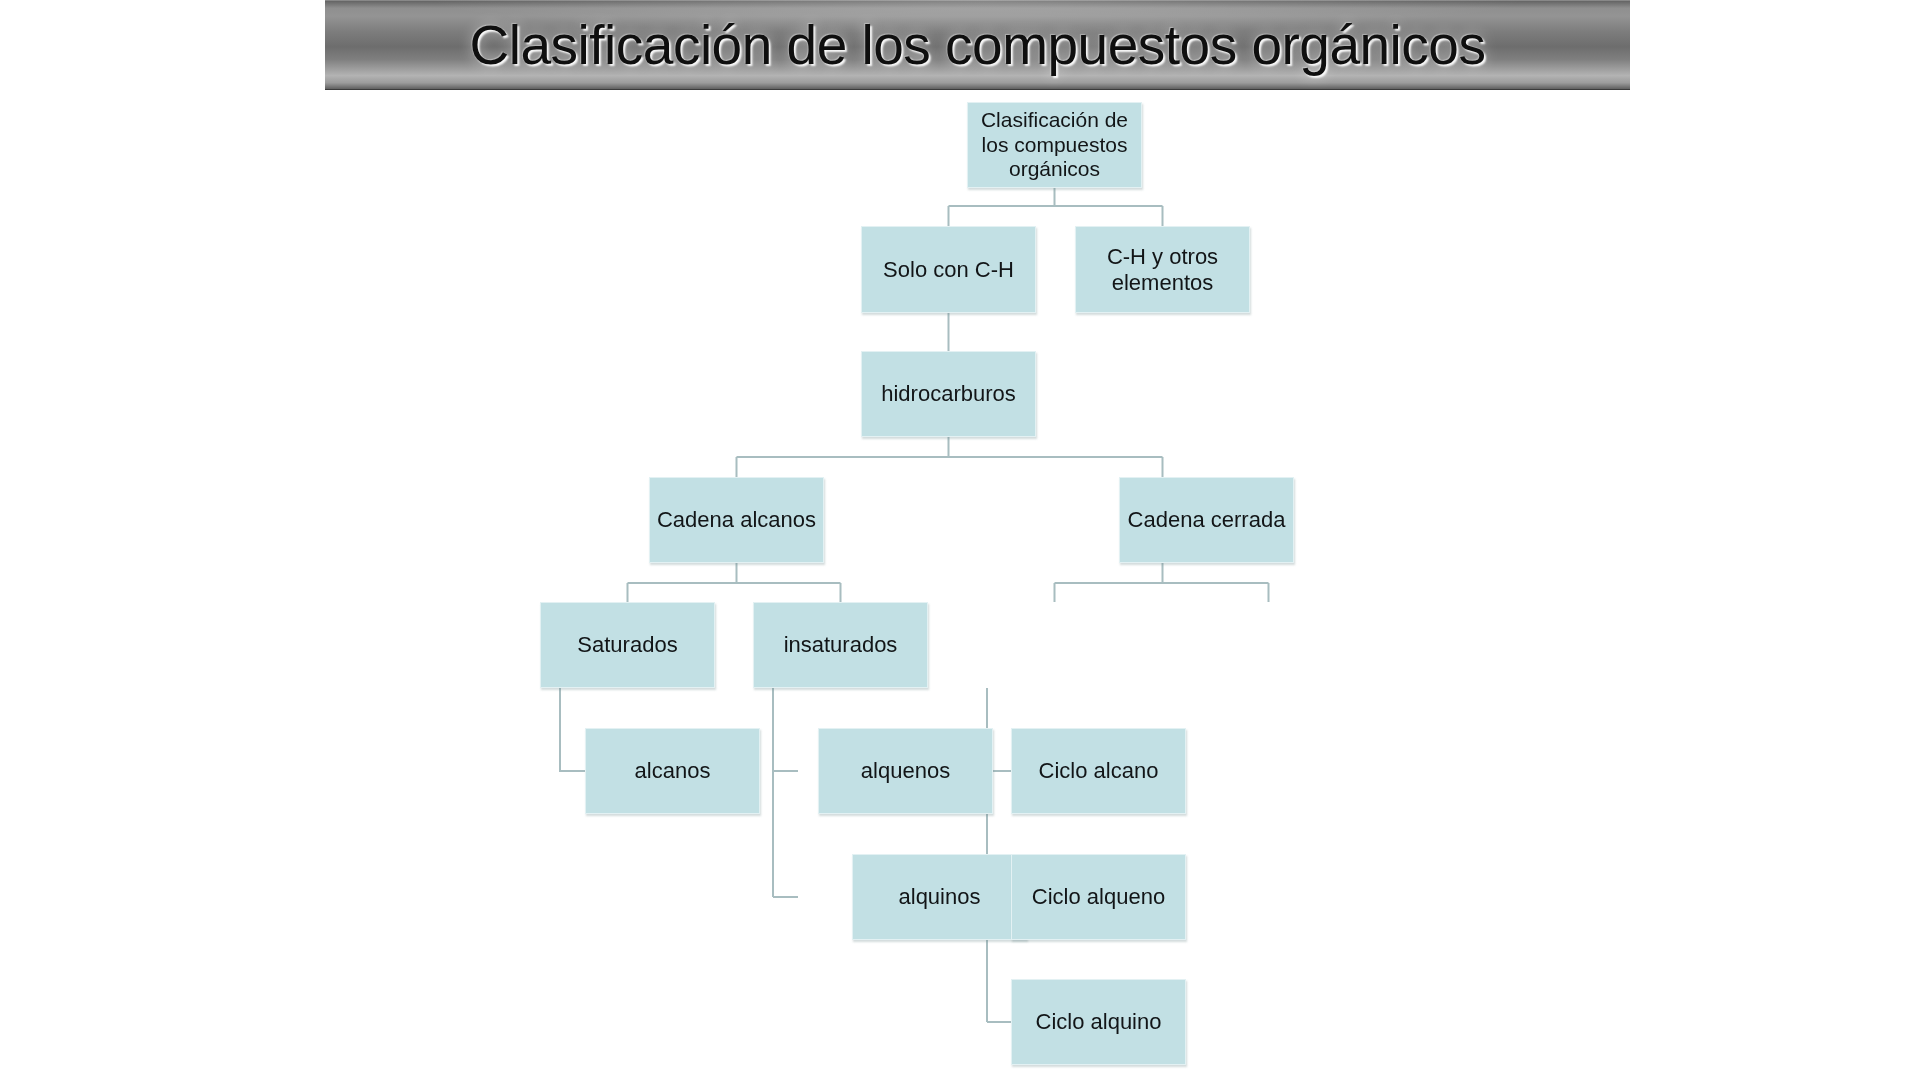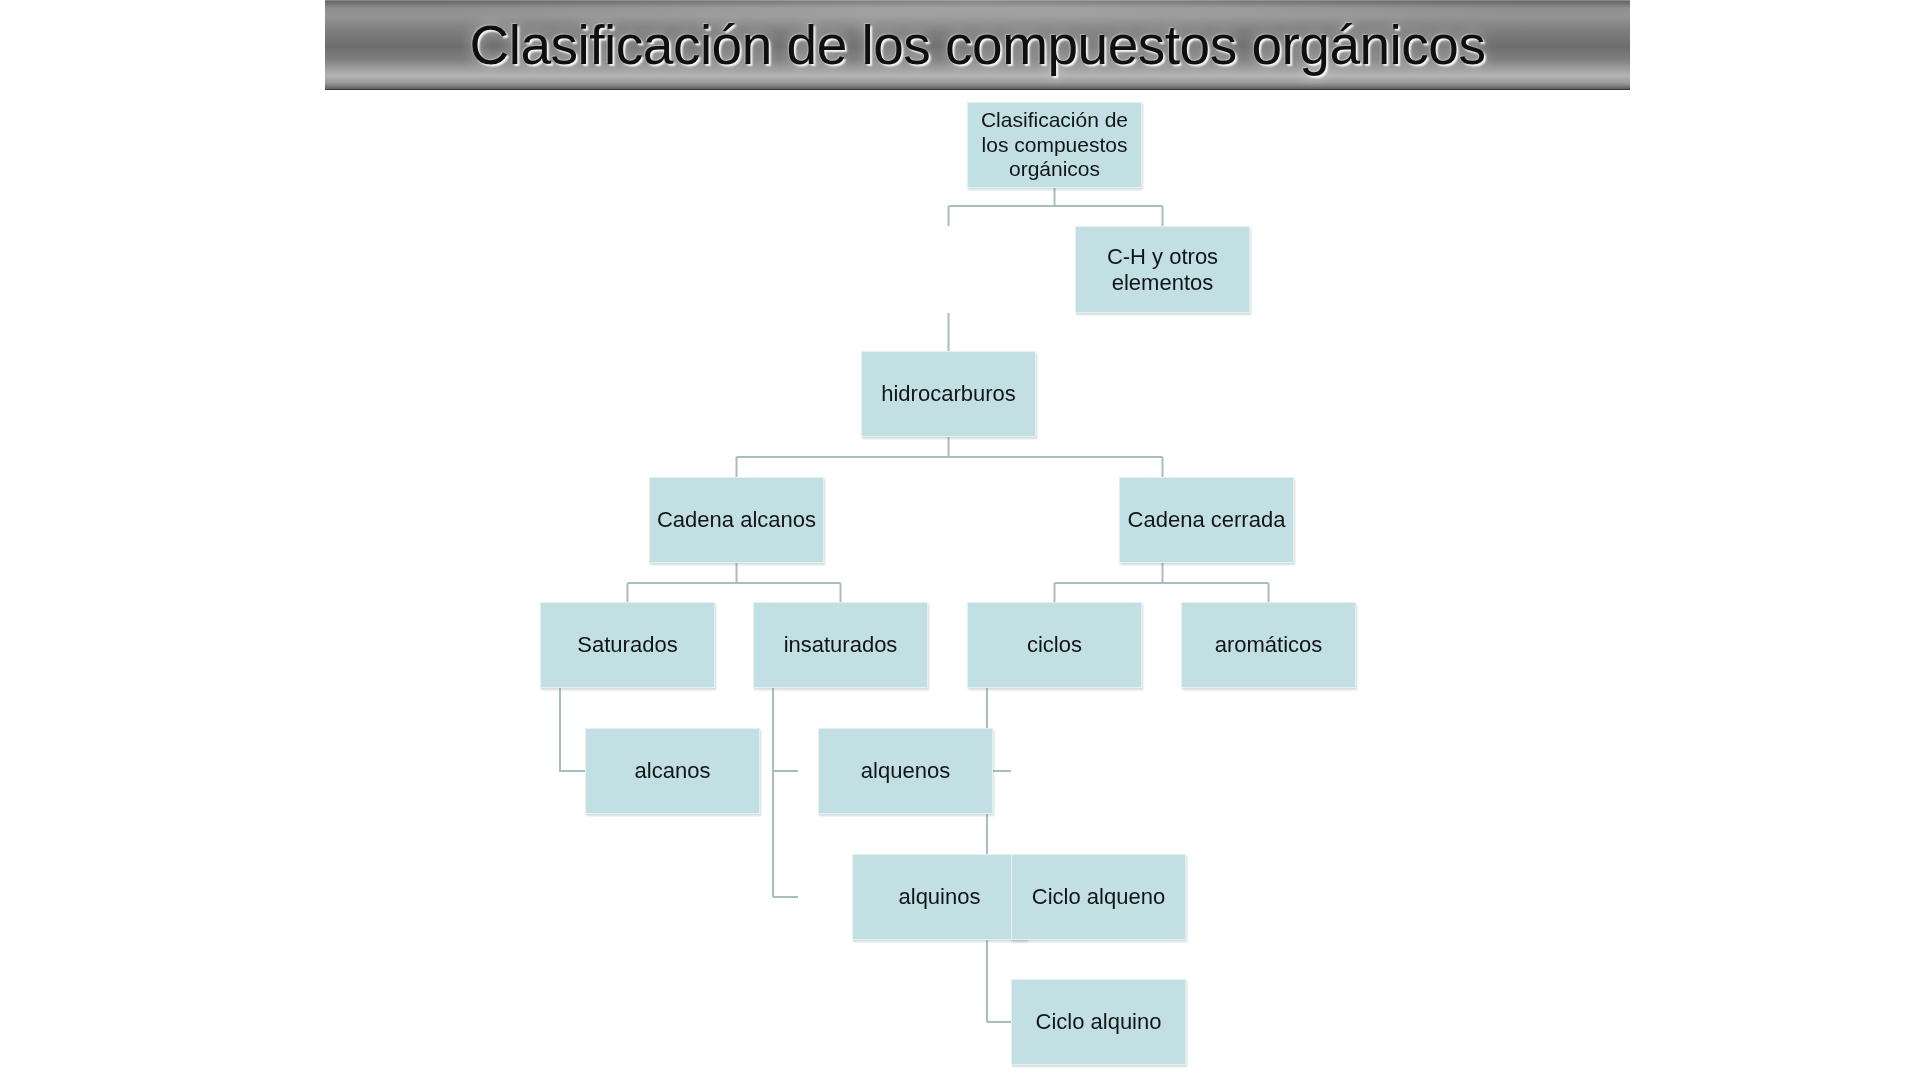--- a/index.html
+++ b/index.html
@@ -96,41 +96,41 @@
     <path d="M948.5 437 L948.5 457 M736.5 457 L1162.5 457 M736.5 457 L736.5 477 M1162.5 457 L1162.5 477"></path>
     <path d="M736.5 563 L736.5 583 M627.5 583 L840.5 583 M627.5 583 L627.5 602 M840.5 583 L840.5 602"></path>
     <path d="M1162.5 563 L1162.5 583 M1054.5 583 L1268.5 583 M1054.5 583 L1054.5 602 M1268.5 583 L1268.5 602"></path>
     <path d="M560 688 L560 771 L585 771"></path>
     <path d="M773 688 L773 897 M773 771 L798 771 M773 897 L798 897"></path>
     <path d="M987 688 L987 1022 M987 771 L1011 771 M987 897 L1011 897 M987 1022 L1011 1022"></path>
   </svg>
 
   <div class="node small-text" style="left:967px; top:102px;">Clasificación de los compuestos orgánicos</div>
 
+  <div class="node" style="left:861px; top:226px; height:87px;">Solo con C-H</div>
 
   <div class="node" style="left:1075px; top:226px; height:87px;">C-H y otros elementos</div>
 
   <div class="node" style="left:861px; top:351px;">hidrocarburos</div>
 
   <div class="node" style="left:649px; top:477px;">Cadena alcanos</div>
 
   <div class="node" style="left:1075px; top:477px;margin-left:44px;">Cadena cerrada</div>
 
   <div class="node" style="left:540px; top:602px;">Saturados</div>
 
   <div class="node" style="left:753px; top:602px;">insaturados</div>
 
-  <div class="node" style="left:967px; top:602px;">ciclos</div>
 
-  <div class="node" style="left:1181px; top:602px;">aromáticos</div>
 
   <div class="node" style="left:585px; top:728px;">alcanos</div>
 
   <div class="node" style="left:798px; top:728px;margin-left:20px;">alquenos</div>
 
+  <div class="node" style="left:1011px; top:728px;">Ciclo alcano</div>
 
   <div class="node" style="left:832px; top:854px;margin-left:20px;">alquinos</div>
 
   <div class="node" style="left:1011px; top:854px;">Ciclo alqueno</div>
 
   <div class="node" style="left:1011px; top:979px;">Ciclo alquino</div>
 
 </div>
 
 </body></html>

